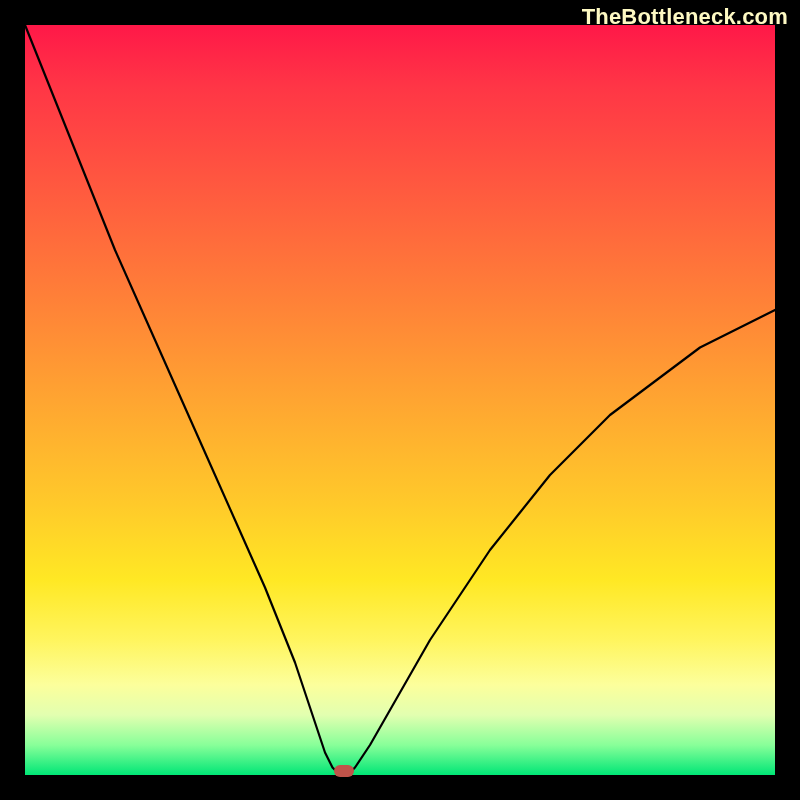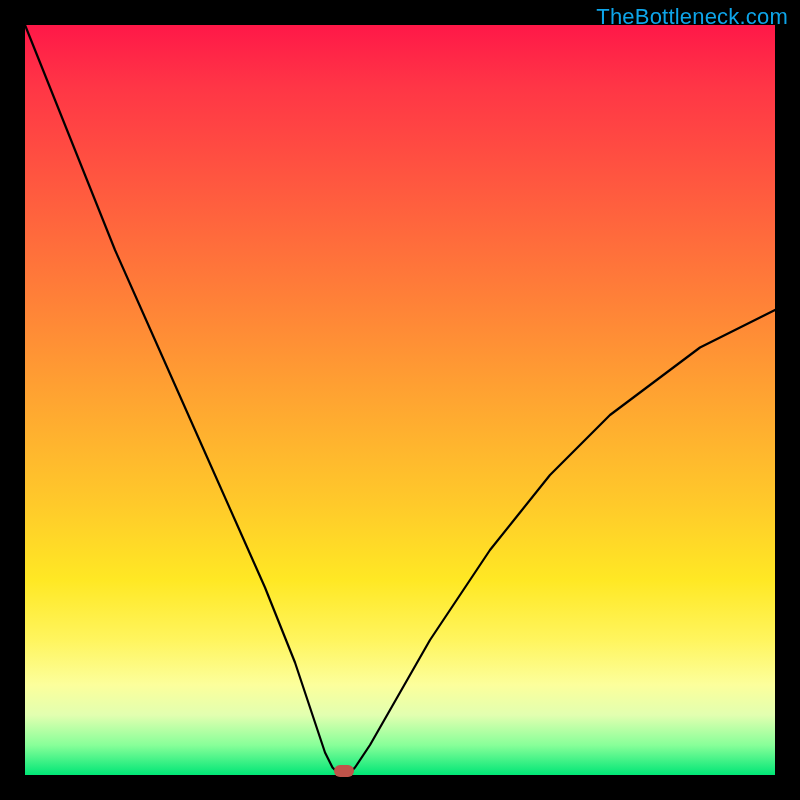--- a/index.html
+++ b/index.html
@@ -16,23 +16,23 @@
     left: 0;
     top: 0;
     width: 800px;
     height: 800px;
     background: #000;
   }
   .watermark {
     position: absolute;
     top: 4px;
     right: 12px;
-    color: #0ea5e9;
+    color: #fef9c3;
     font-size: 22px;
-    font-weight: 400;
+    font-weight: 700;
     letter-spacing: 0.2px;
     user-select: none;
   }
   .plot-area {
     position: absolute;
     left: 25px;
     top: 25px;
     width: 750px;
     height: 750px;
     

